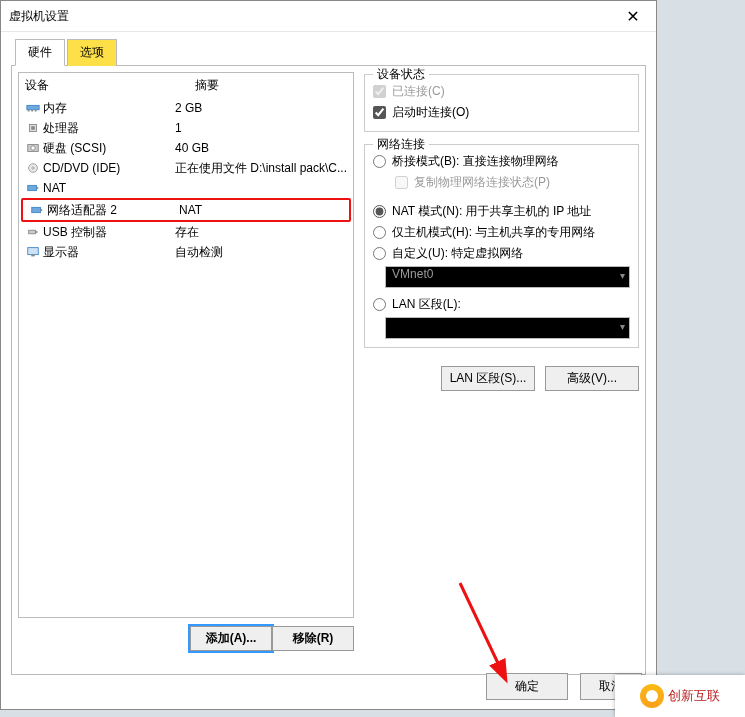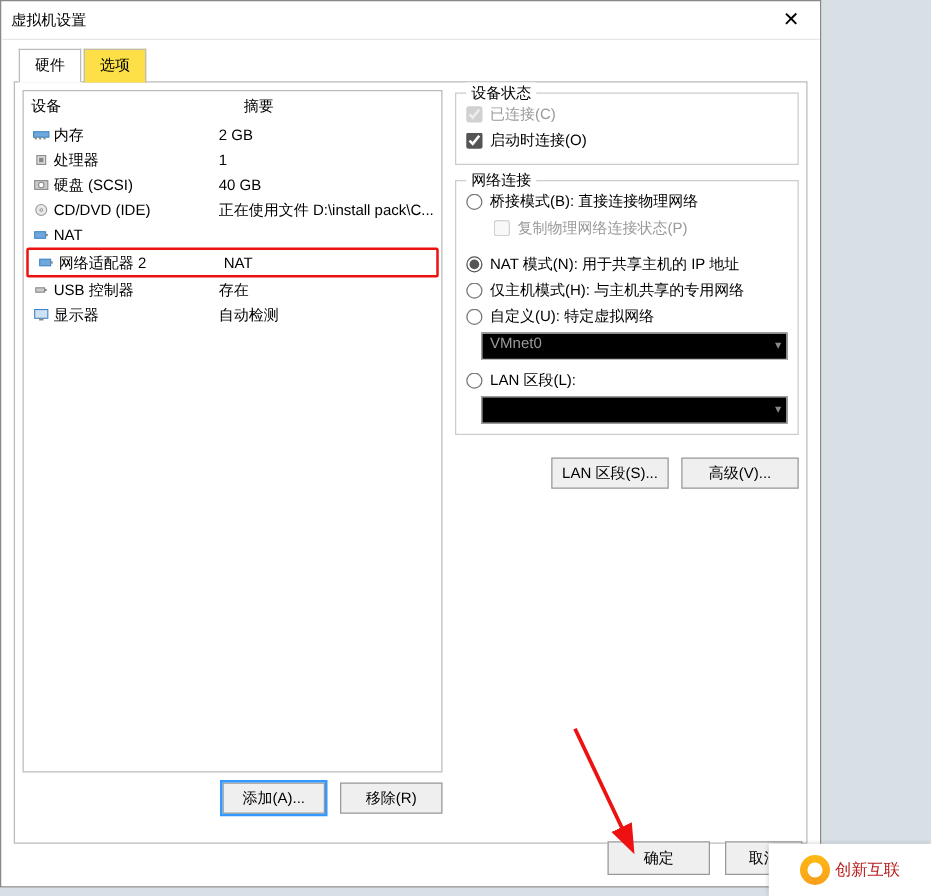--- a/index.html
+++ b/index.html
@@ -106,22 +106,23 @@
 .row .nm { width: 132px; }
 .row .sm { flex: 1; overflow: hidden; white-space: nowrap; text-overflow: ellipsis; }
 .row.highlight {
   border: 2px solid #e11;
   border-radius: 2px;
   margin: 0 2px;
 }
 .btnrow-left {
   display: flex;
   justify-content: flex-end;
-  gap: 12px;
+  gap: 0;
   padding-top: 8px;
+  font-weight: bold;
 }
 .btn {
   border: 1px solid #999;
   background: #efefef;
   padding: 3px 0;
   width: 82px;
   text-align: center;
   font-size: 12px;
   box-sizing: border-box;
 }

